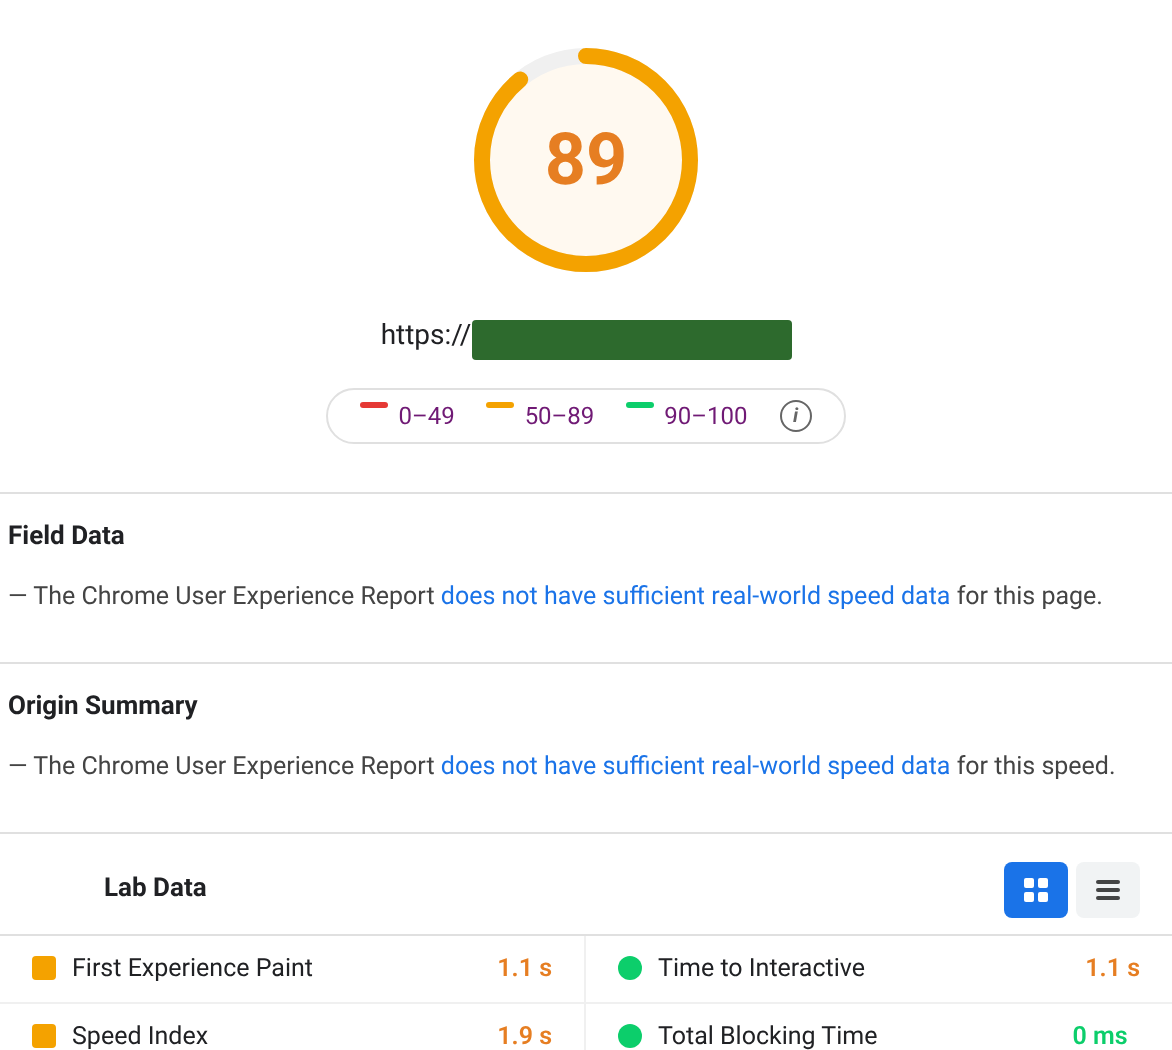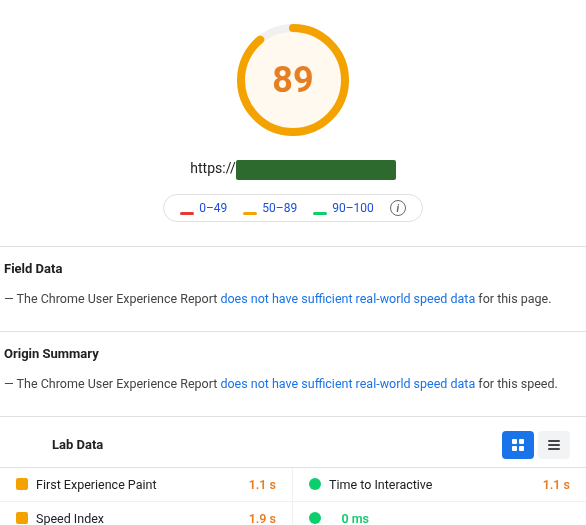--- a/index.html
+++ b/index.html
@@ -80,24 +80,24 @@
       padding: 6px 0 4px;
       border: 1px solid #e0e0e0;
       border-radius: 20px;
       width: fit-content;
       margin: 0 auto;
       padding: 5px 16px;
     }
 
     .legend-item {
       display: flex;
-      align-items: flex-end;
+      align-items: flex-start;
       gap: 5px;
       font-size: 12px;
-      color: #1d4ed8;
+      color: #701a75;
     }
 
     .legend-dot {
       width: 14px;
       height: 3px;
       border-radius: 2px;
     }
 
     .legend-dot.red { background: #e53935; }
     .legend-dot.orange { background: #f4a200; }
@@ -221,21 +221,21 @@
     }
 
     .metric-value {
       font-size: 12.5px;
       font-weight: 600;
       color: #e67e22;
       min-width: 40px;
       text-align: right;
     }
 
-    .metric-value.green-val { color: #0cce6b; }
+    .metric-value.green-val { color: #0cce6b; text-align: center; }
 
     
     .col-left {
       border-right: 1px solid #f0f0f0;
     }
   </style>
 </head>
 <body>
 
 <div class="score-section">
@@ -352,20 +352,23 @@
     <div class="metric-row">
       <div class="metric-icon green"></div>
       <span class="metric-name">
         <span>Time to Interactive</span>
       </span>
       <span class="metric-value">1.1 s</span>
     </div>
 
     <div class="metric-row">
       <div class="metric-icon green"></div>
+      <span class="metric-name">
+        <span>Total Blocking Time</span>
+      </span>
       <span class="metric-value green-val">0 ms</span>
     </div>
 
     <div class="metric-row">
       
       
       
     </div>
   </div>
 </div>

